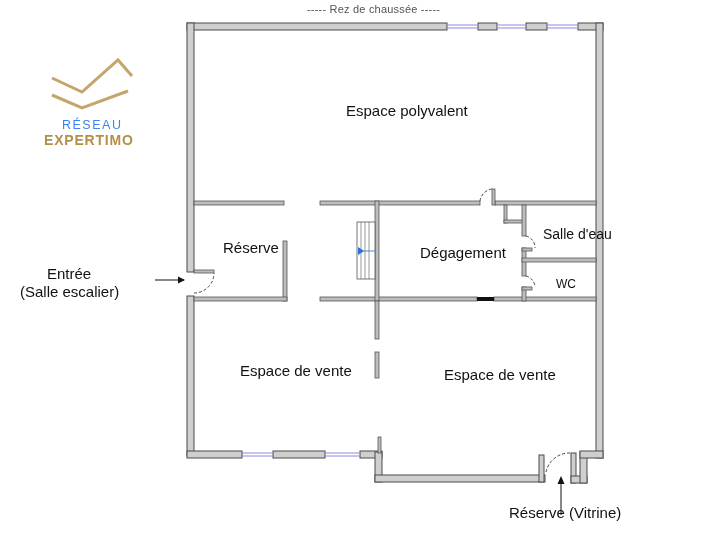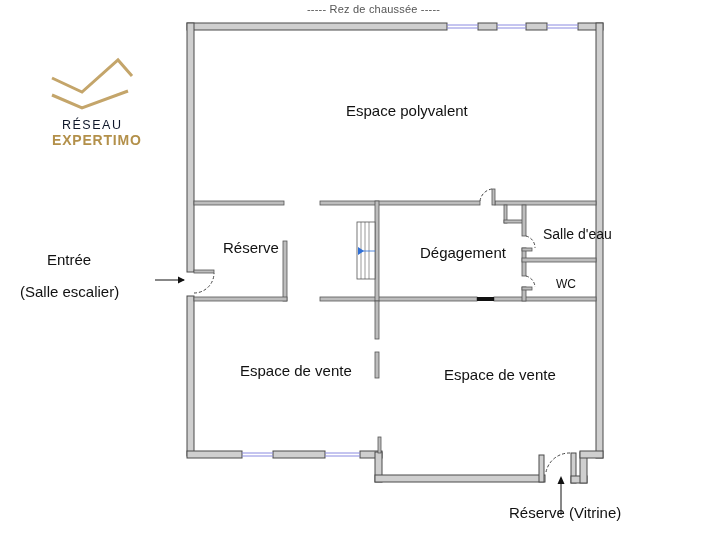--- a/index.html
+++ b/index.html
@@ -5,22 +5,22 @@
   html,body{margin:0;padding:0;background:#ffffff;}
   body{width:720px;height:540px;position:relative;overflow:hidden;font-family:"Liberation Sans",sans-serif;}
   #plan{position:absolute;left:0;top:0;width:720px;height:540px;}
   .wall{fill:#cfcfcf;stroke:#4a4a4a;stroke-width:1;}
   .iwall{fill:#bdbdbd;stroke:#555;stroke-width:0.8;}
   .win{stroke:#8a8ae0;stroke-width:1;fill:none;}
   .door-arc{fill:none;stroke:#444;stroke-width:1;stroke-dasharray:3,2;}
   .lbl{position:absolute;font-size:15px;color:#111;white-space:nowrap;}
   .big{position:absolute;font-size:15px;color:#111;text-align:center;line-height:17px;white-space:nowrap;}
   .title{position:absolute;left:307px;top:3px;font-size:11px;color:#555;letter-spacing:0.2px;}
-  .logo-t1{position:absolute;left:62px;top:118px;font-size:12.5px;color:#0f172a;letter-spacing:1.5px;}
-  .logo-t2{position:absolute;left:44px;top:132px;font-size:14px;font-weight:bold;color:#b3904a;letter-spacing:0.8px;margin-left:8px;}
+  .logo-t1{position:absolute;left:62px;top:118px;font-size:12.5px;color:#3b82f6;letter-spacing:1.5px;}
+  .logo-t2{position:absolute;left:44px;top:132px;font-size:14px;font-weight:bold;color:#b3904a;letter-spacing:0.8px;}
 </style>
 </head>
 <body>
 
 <svg id="plan" viewBox="0 0 720 540" xmlns="http://www.w3.org/2000/svg">
 
   <g fill="none" stroke="#c4a56a" stroke-width="3">
     <polyline points="52,78 82,92 118,60 132,76"></polyline>
     <polyline points="52,95 82,108 128,91"></polyline>
   </g>
@@ -129,15 +129,15 @@
 <div class="logo-t2">EXPERTIMO</div>
 
 <div class="lbl" style="left:346px;top:102px;">Espace polyvalent</div>
 <div class="lbl" style="left:223px;top:239px;text-align:center;">Réserve</div>
 <div class="lbl" style="left:420px;top:244px;">Dégagement</div>
 <div class="lbl" style="left:543px;top:226px;font-size:14px;">Salle d'eau</div>
 <div class="lbl" style="left:556px;top:277px;font-size:12px;">WC</div>
 <div class="lbl" style="left:240px;top:362px;">Espace de vente</div>
 <div class="lbl" style="left:444px;top:366px;">Espace de vente</div>
 
-<div class="big" style="left:47px;top:251px;">Entrée</div>
+<div class="big" style="left:47px;top:265px;">Entrée</div>
 <div class="big" style="left:20px;top:283px;">(Salle escalier)</div>
 <div class="big" style="left:509px;top:504px;">Réserve (Vitrine)</div>
 
 </body></html>

